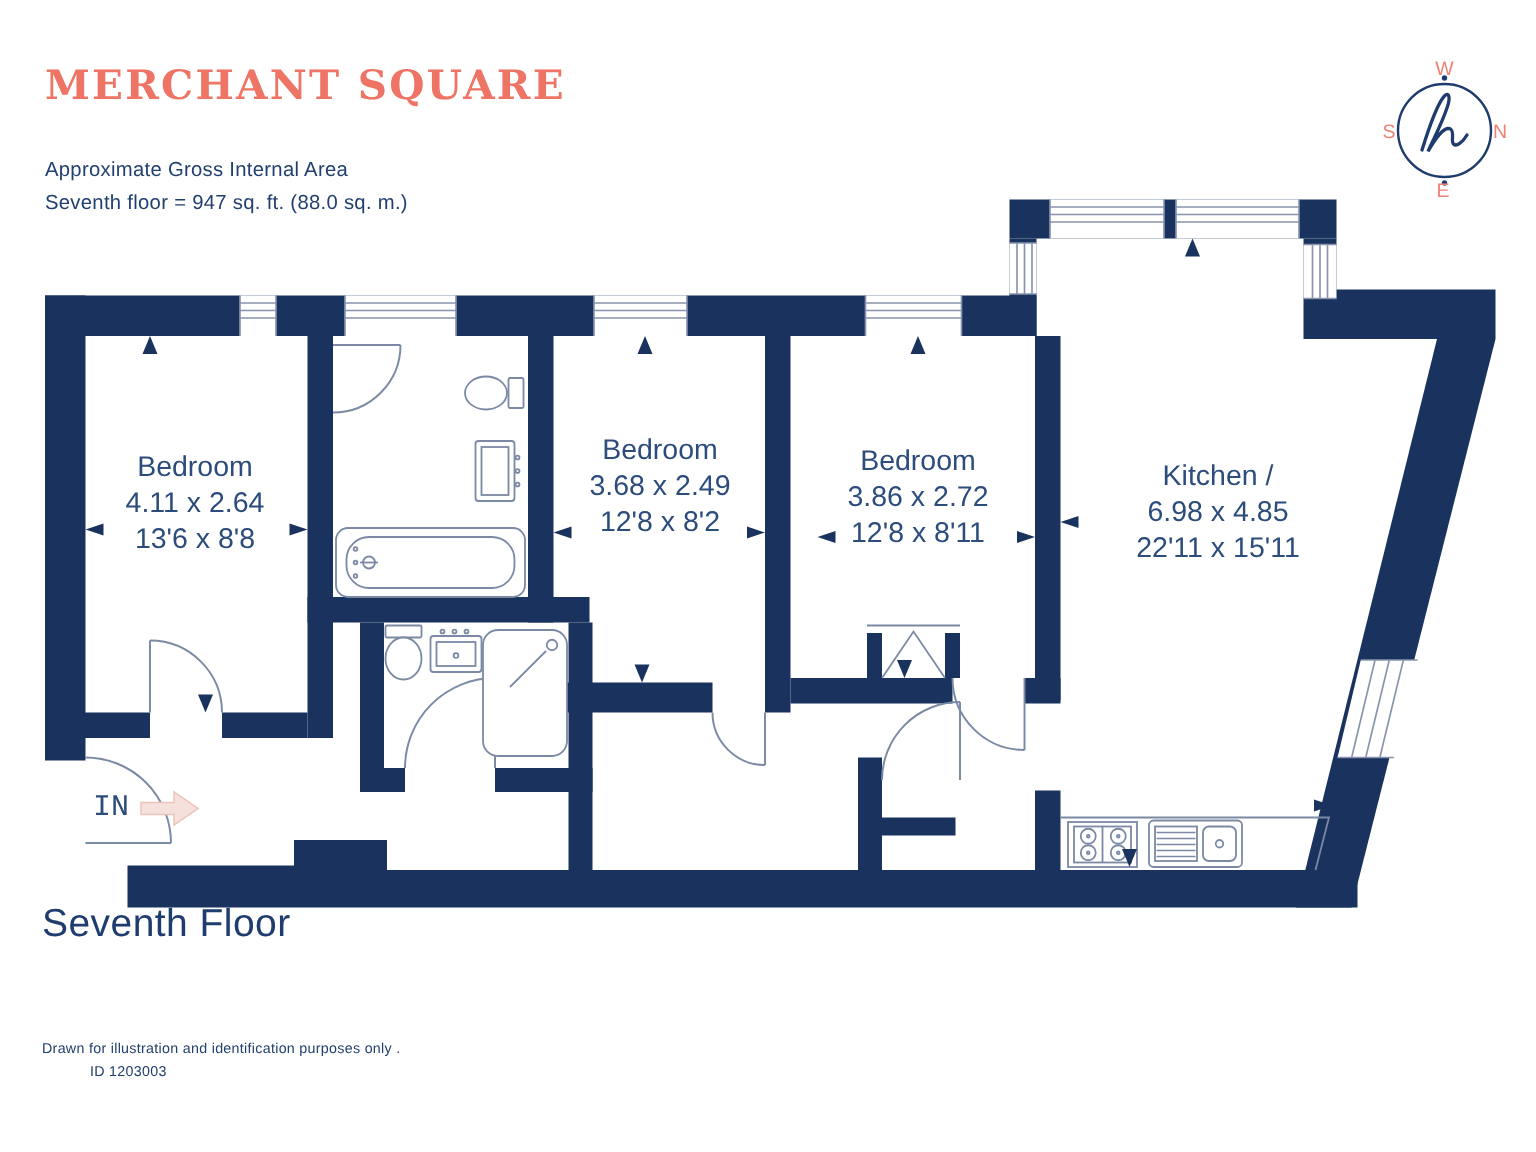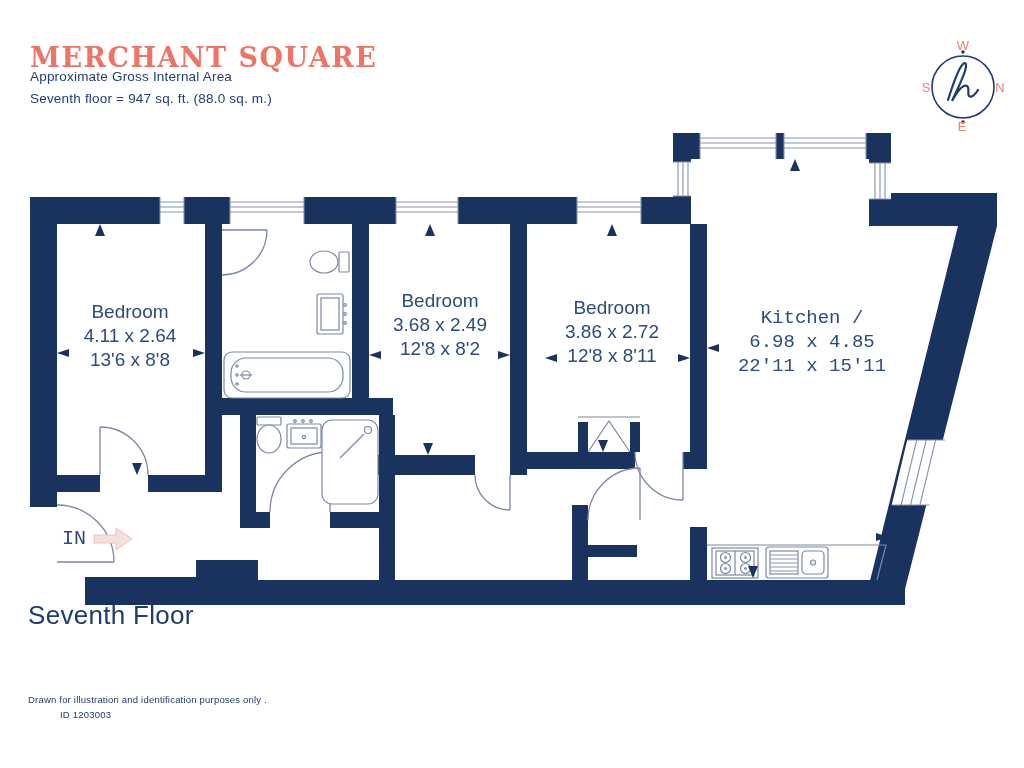--- a/index.html
+++ b/index.html
@@ -2,21 +2,21 @@
 <html><head>
 <meta charset="utf-8">
 <style>
   html,body{margin:0;padding:0;background:#ffffff;}
   .page{position:relative;width:1024px;height:768px;overflow:hidden;background:#ffffff;
         font-family:"Liberation Sans", sans-serif;}
   .plan-svg{position:absolute;left:0;top:0;}
   .abs{position:absolute;}
   .brand-title{font-family:"DejaVu Serif", serif;font-weight:700;font-size:27px;
                letter-spacing:1.5px;color:#ee7465;}
-  .sub{font-size:13.5px;color:#22406f;letter-spacing:.2px;}
+  .sub{font-size:13.5px;color:#22406f;letter-spacing:.2px;margin-top:36px;}
   .room-label{position:absolute;text-align:center;color:#2c4c7c;font-size:19px;line-height:24px;}
   .in-label{position:absolute;color:#2c4c7c;font-size:20px;}
   .floor-title{position:absolute;color:#1e3c6e;font-size:26px;letter-spacing:.3px;}
   .tiny{position:absolute;color:#22406f;font-size:9.5px;letter-spacing:.2px;}
   .compass-letter{position:absolute;color:#ef8277;font-size:13px;width:20px;text-align:center;}
 </style>
 </head>
 <body>
 
 <div class="page">
@@ -242,21 +242,21 @@
   <div class="room-label" style="left:350px;top:289px;width:180px;">
     <div>Bedroom</div>
     <div>3.68 x 2.49</div>
     <div>12'8 x 8'2</div>
   </div>
   <div class="room-label" style="left:522px;top:296px;width:180px;">
     <div>Bedroom</div>
     <div>3.86 x 2.72</div>
     <div>12'8 x 8'11</div>
   </div>
-  <div class="room-label" style="left:697px;top:306px;width:230px;font-family:Liberation Mono, monospace;">
+  <div class="room-label" style="left:697px;top:306px;width:230px;">
     <div>Kitchen /</div>
     <div>6.98 x 4.85</div>
     <div>22'11 x 15'11</div>
   </div>
 
   <div class="in-label" style="left:62px;top:527px;font-family:Liberation Mono, monospace;">IN</div>
 
   <div class="floor-title" style="left:28px;top:600px;text-align:right;">Seventh Floor</div>
   <div class="tiny" style="left:28px;top:694px;">Drawn for illustration and identification purposes only .</div>
   <div class="tiny" style="left:28px;top:709px;padding-left:32px;">ID 1203003</div>

